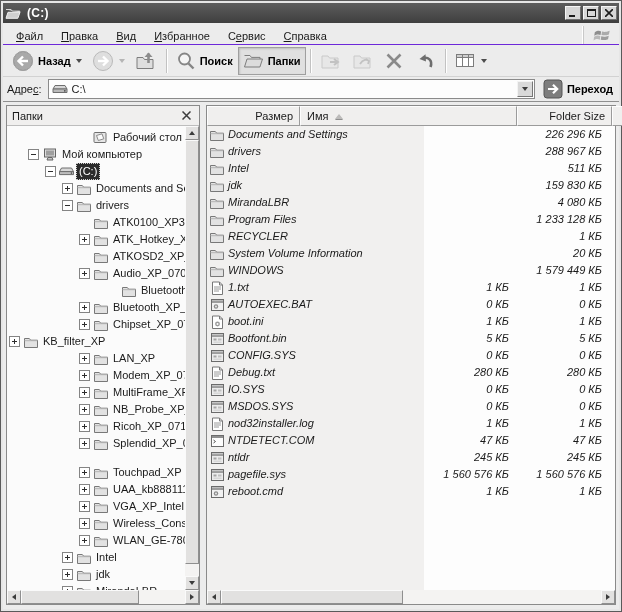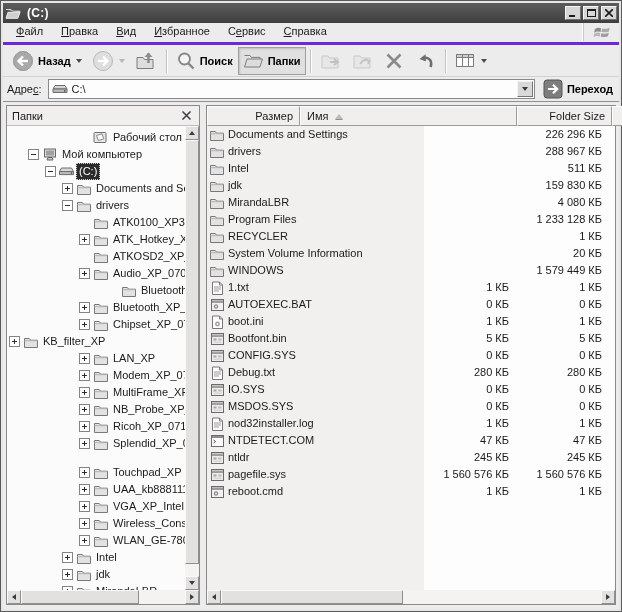--- a/index.html
+++ b/index.html
@@ -11,22 +11,22 @@
     display:flex;flex-direction:column;padding:2px;}
   
   .titlebar{height:20px;background:linear-gradient(#5d5d5d,#3f3f3f);
     display:flex;align-items:center;padding:0 2px;flex:0 0 auto;}
   .titlebar .ticon{width:18px;height:16px;display:flex;align-items:center;margin-right:4px;}
   .title-text{color:#fff;font-weight:bold;font-size:12px;flex:1;letter-spacing:.3px;}
   .winbtn{width:16px;height:14px;margin-left:2px;background:#d6d6d6;
     border:1px solid;border-color:#f5f5f5 #6f6f6f #6f6f6f #f5f5f5;
     display:flex;align-items:center;justify-content:center;padding:0;}
   
-  .menubar{height:22px;display:flex;align-items:flex-start;flex:0 0 auto;
-    border-bottom:3px solid #6d28d9;background:#ececec;}
+  .menubar{height:22px;display:flex;align-items:flex-end;flex:0 0 auto;
+    border-bottom:1px solid #6d28d9;background:#ececec;}
   .menu-items{flex:1;display:flex;align-items:center;padding-left:4px;}
   .menu-item{padding:2px 9px;cursor:default;}
   .menu-item u{text-decoration:underline;}
   .logo-box{width:36px;display:flex;align-items:center;justify-content:center;
     border-left:1px solid #c9c9c9;box-shadow:-1px 0 0 #fff;}
   
   .toolbar{height:32px;display:flex;align-items:center;padding:1px 4px;
     flex:0 0 auto;border-bottom:1px solid #d2d2d2;background:#ececec;}
   .tb-btn{display:flex;align-items:center;gap:4px;padding:2px 4px;background:transparent;
     border:1px solid transparent;height:28px;}
@@ -96,21 +96,21 @@
     display:flex;align-items:center;padding:0 6px;overflow:hidden;white-space:nowrap;}
   .col-name{width:217px;flex:0 0 auto;}
   .col-size{width:93px;flex:0 0 auto;justify-content:flex-end;}
   .col-fsize{width:95px;flex:0 0 auto;justify-content:flex-end;}
   .col-fill{flex:1;}
   .sort-asc{width:0;height:0;border-left:4px solid transparent;border-right:4px solid transparent;
     border-bottom:5px solid #bdbcbb;margin-left:7px;filter:drop-shadow(0 1px 0 #8f8f8f);}
   
   .list{flex:1;position:relative;overflow:hidden;min-height:0;}
   .name-shade{position:absolute;left:0;top:0;bottom:0;width:217px;background:#f1f0ef;}
-  .rows{position:relative;}
+  .rows{position:relative;font-style:italic;}
   .lrow{height:17px;line-height:17px;display:flex;white-space:nowrap;}
   .cell{overflow:hidden;}
   .cell-name{width:217px;flex:0 0 auto;display:flex;align-items:center;padding-left:2px;gap:3px;}
   .cell-size{width:93px;flex:0 0 auto;text-align:right;padding-right:8px;}
   .cell-fsize{width:95px;flex:0 0 auto;text-align:right;padding-right:10px;}
   .ficon{width:16px;flex:0 0 auto;display:flex;align-items:center;justify-content:center;}
 </style>
 </head>
 <body>
 

